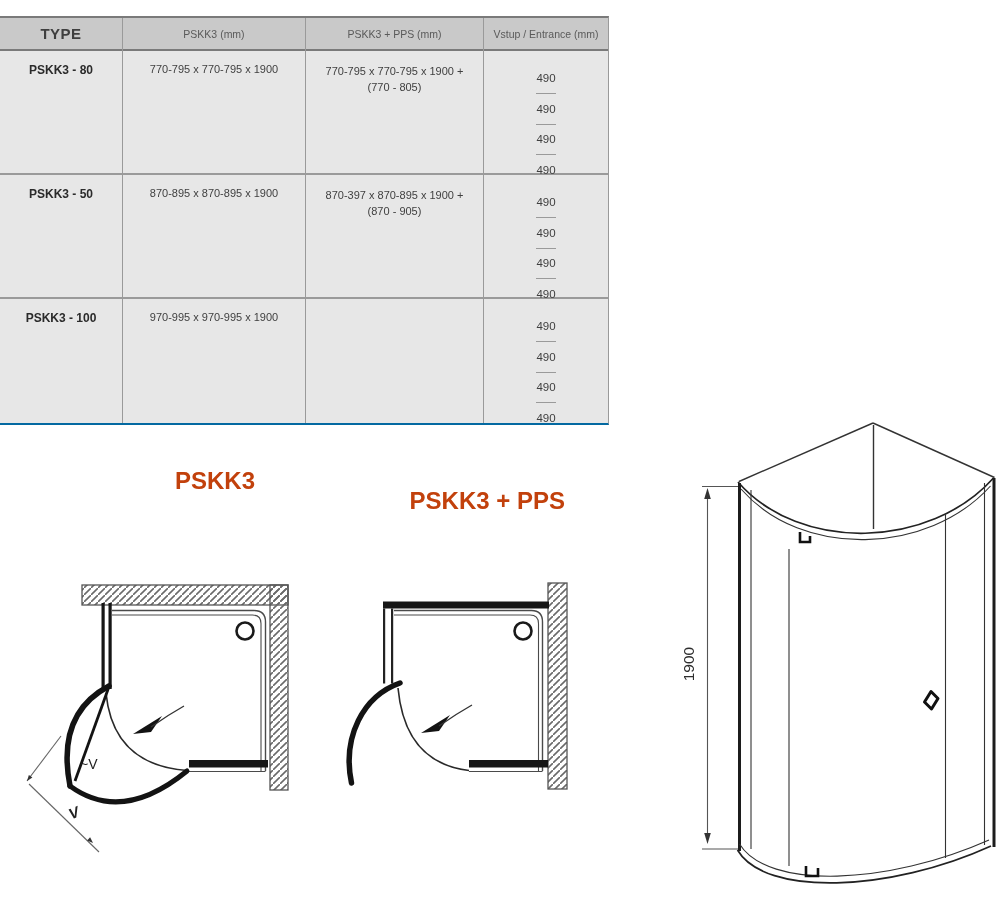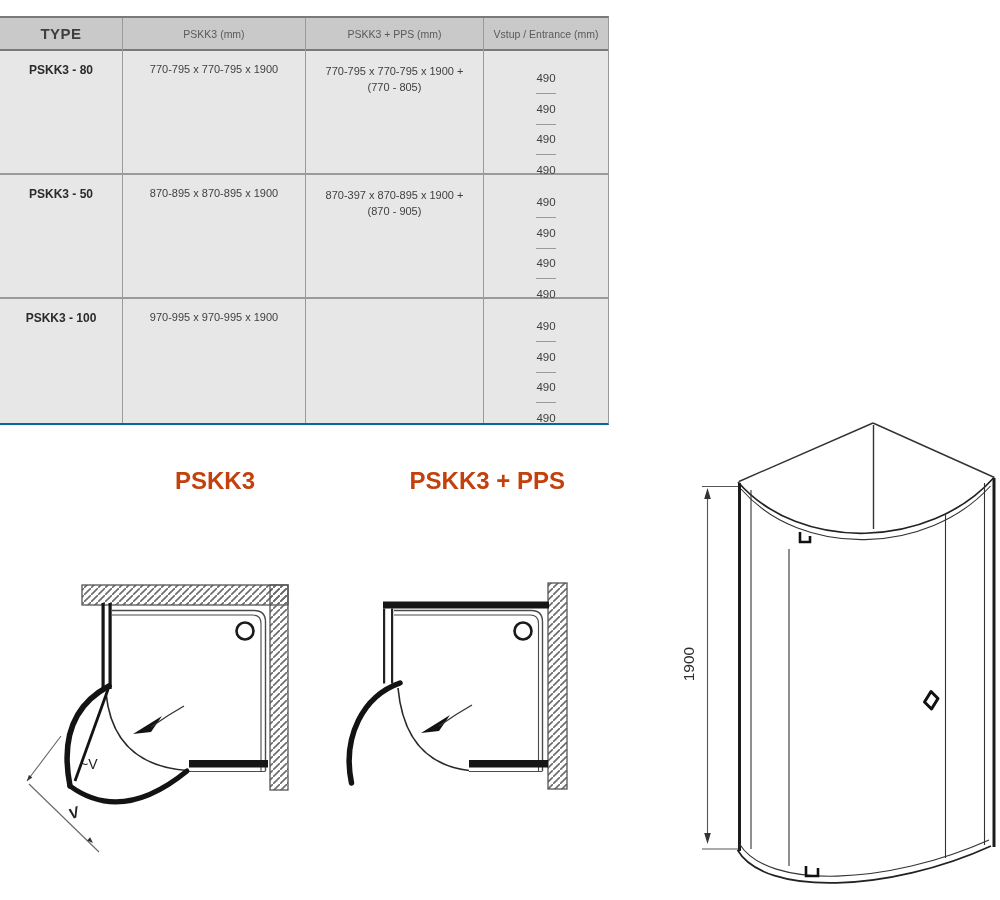--- a/index.html
+++ b/index.html
@@ -24,21 +24,21 @@
   .dim1-cell{left:123px;width:182px;font-size:11px;color:#3f3f3f;}
   .dim2-cell{left:306px;width:177px;font-size:11px;color:#3f3f3f;line-height:16px;}
   .ent-cell{left:484px;width:124px;display:flex;flex-direction:column;}
   .ent-sub{flex:1;display:flex;align-items:center;justify-content:center;
            font-size:11.5px;color:#3f3f3f;border-bottom:1px solid #9a9a9a;}
   .ent-sub:last-child{border-bottom:none;}
 
   
   .fig-label{position:absolute;top:467px;font-size:24px;font-weight:bold;color:#c2410c;text-align:right;}
   .fig-label.left{left:105px;width:150px;}
-  .fig-label.right{left:395px;width:170px;}
+  .fig-label.right{left:395px;width:170px;margin-top:20px;}
 
   .diagram{position:absolute;}
   svg text{font-family:"Liberation Sans", sans-serif;}
 </style>
 </head>
 <body>
 
 <div class="page">
 
   <div class="tbl">

